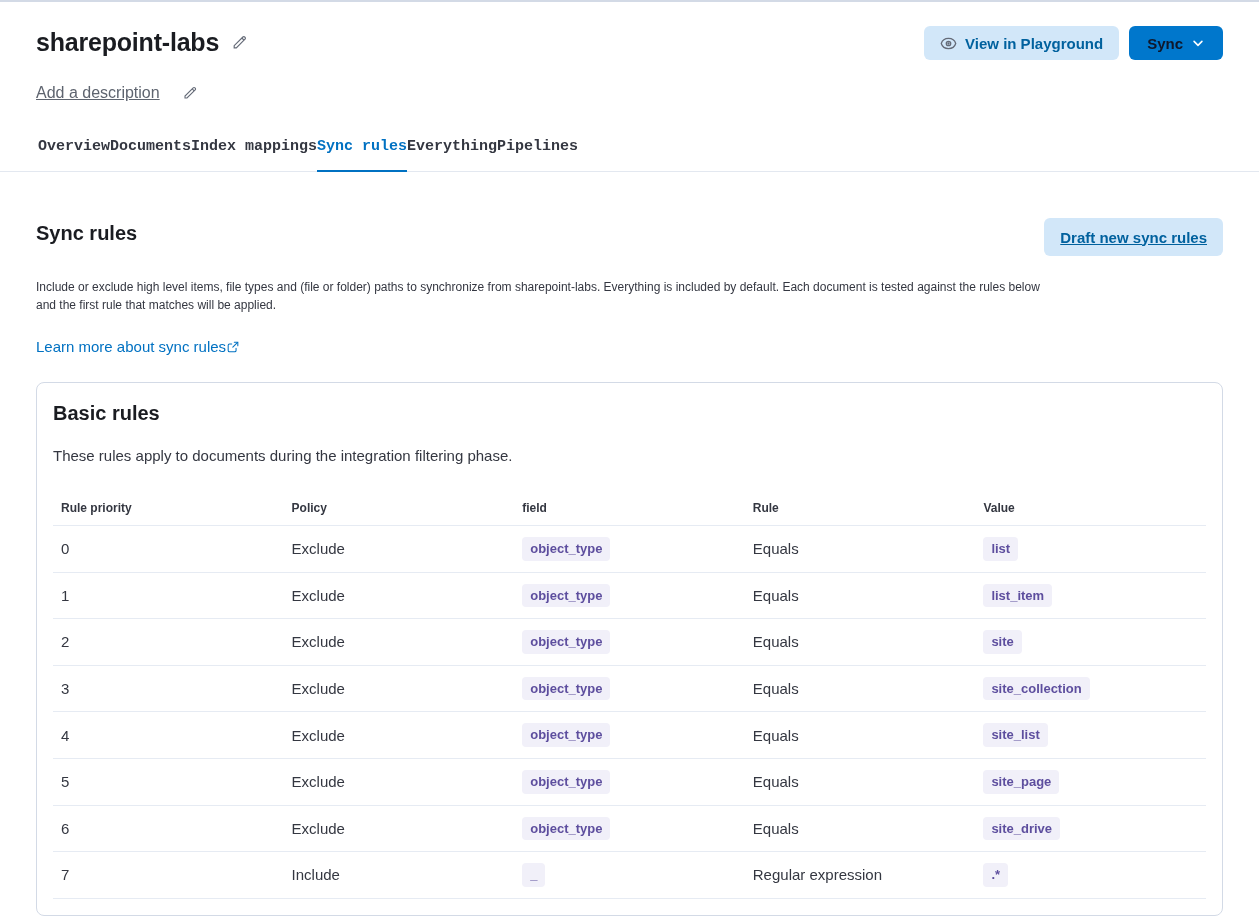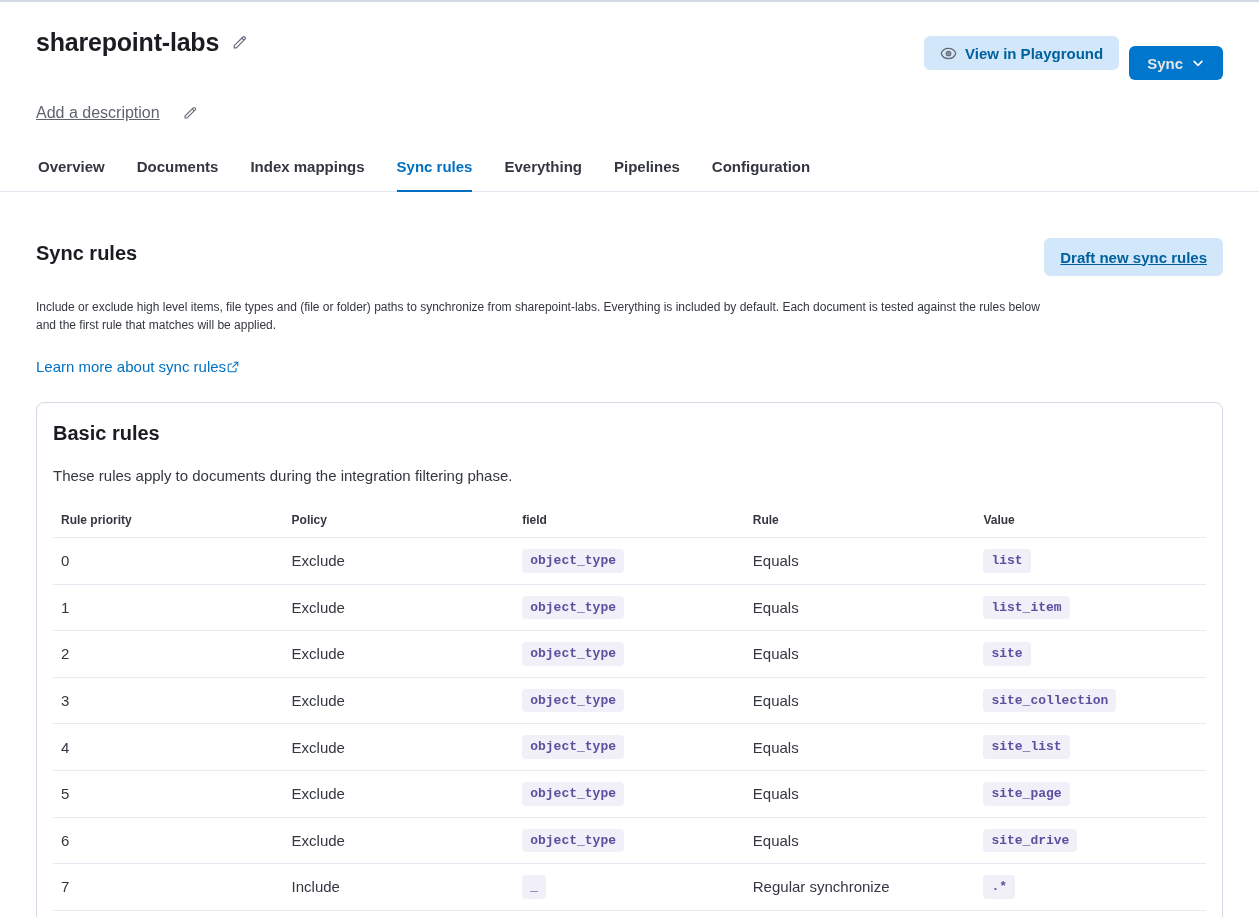--- a/index.html
+++ b/index.html
@@ -18,32 +18,32 @@
   h1 { font-size:25px; font-weight:700; color:var(--title,#1a1c21); letter-spacing:-0.2px; }
   .icon { display:inline-flex; align-items:center; justify-content:center; color:var(--muted,#646a77); }
   .icon svg { display:block; }
   .header-actions { display:flex; gap:10px; align-items:center; }
   .btn {
     display:inline-flex; align-items:center; gap:8px;
     height:34px; padding:0 16px; border:none; border-radius:6px;
     font-family:inherit; font-size:15px; font-weight:600; cursor:pointer;
   }
   .btn.light { background:var(--light-btn-bg,#d2e7f9); color:var(--light-btn-text,#006bb8); }
-  .btn.primary { background:var(--primary,#0077cc); color:#e5e5e5; padding:4px 18px;margin-top:20px; }
+  .btn.primary { background:var(--primary,#0077cc); color:#0f172a; padding:4px 18px; }
   .btn.primary .chev { color:#fff; }
 
   .add-desc { margin-top:24px; display:flex; align-items:center; gap:22px; }
   .add-desc a {
     font-size:16px; color:var(--muted-link,#5e646f);
     text-decoration:underline; cursor:pointer;
   }
 
   
   .tabs-wrap { margin:22px -36px 0 -36px; border-bottom:1px solid var(--border-light,#e3e8f0); }
-  .tabs { display:flex; gap:32px; padding:0 38px; }
+  .tabs { display:flex; padding:0 38px;font-family:Liberation Mono, monospace; }
   .tab {
     background:none; border:none; cursor:pointer;
     font-family:inherit; font-size:15px; font-weight:700;
     color:var(--text,#343741); padding:14px 0 15px 0;
     border-bottom:2px solid transparent; margin-bottom:-1px;
   }
   .tab.active { color:var(--link,#0071c2); border-bottom-color:var(--link,#0071c2); }
 
   
   .section-header { display:flex; justify-content:space-between; align-items:flex-start; margin-top:46px; }
@@ -62,33 +62,33 @@
   .learn-more .icon { color:var(--link,#0071c2); }
 
   
   .card {
     margin-top:26px; border:1px solid var(--border,#d3dae6); border-radius:8px;
     padding:19px 16px 16px 16px; background:#fff;
   }
   h3 { font-size:20px; font-weight:700; color:var(--title,#1a1c21); }
   .card-subtitle { margin-top:22px; font-size:15px; color:var(--text,#343741); }
 
-  table { width:100%; border-collapse:collapse; margin-top:21px; }
+  table { width:100%; border-collapse:collapse; margin-top:29px; }
   col { width:20%; }
   th {
     text-align:left; font-size:12px; font-weight:700; color:var(--text,#343741);
     padding:8px 8px 10px 8px; border-bottom:1px solid var(--row-border,#e3e8f0);
   }
   td {
     font-size:15px; color:var(--text,#343741);
     padding:11px 8px; border-bottom:1px solid var(--row-border,#e6ebf3);
     height:46px;
   }
   .code-badge {
-    display:inline-block; font-family:Liberation Mono, monospace;
+    display:inline-block; font-family:Liberation Sans, sans-serif;
     font-size:13px; font-weight:600; color:var(--code-text,#5d4e9e);
     background:var(--code-bg,#f1f0f9); padding:4px 8px; border-radius:4px;
     line-height:1.2;
   }
 </style>
 </head>
 <body>
 
 <div class="page">
 
@@ -135,21 +135,20 @@
   </div>
 
   <div class="tabs-wrap">
     <nav class="tabs">
         <button class="tab">Overview</button>
         <button class="tab">Documents</button>
         <button class="tab">Index mappings</button>
         <button class="tab active">Sync rules</button>
         <button class="tab">Everything</button>
         <button class="tab">Pipelines</button>
-        <button class="tab">Configuration</button>
       </nav>
   </div>
 
   <div class="section-header">
     <h2>Sync rules</h2>
     <button class="btn draft">
       <span>Draft new sync rules</span>
     </button>
   </div>
 
@@ -241,20 +240,20 @@
     <td>Exclude</td>
     <td><span class="code-badge">object_type</span></td>
     <td>Equals</td>
     <td><span class="code-badge">site_drive</span></td>
   </tr>
 
   <tr>
     <td>7</td>
     <td>Include</td>
     <td><span class="code-badge">_</span></td>
-    <td>Regular synchronize</td>
+    <td>Regular expression</td>
     <td><span class="code-badge">.*</span></td>
   </tr>
 </tbody>
     </table>
   </div>
 
 </div>
 
 </body></html>

